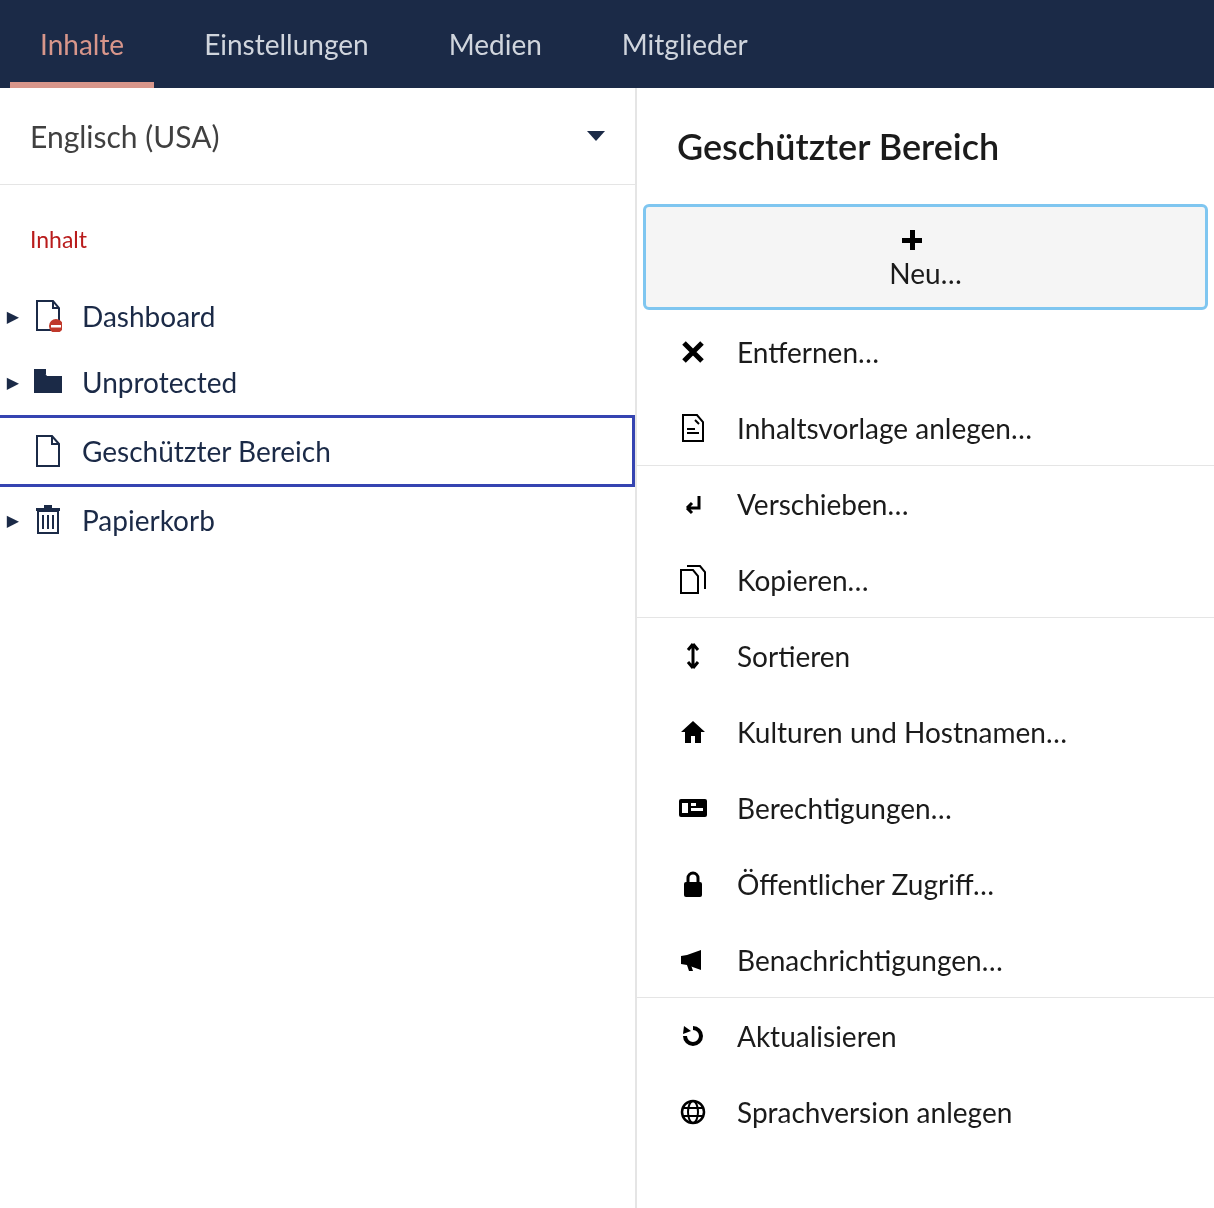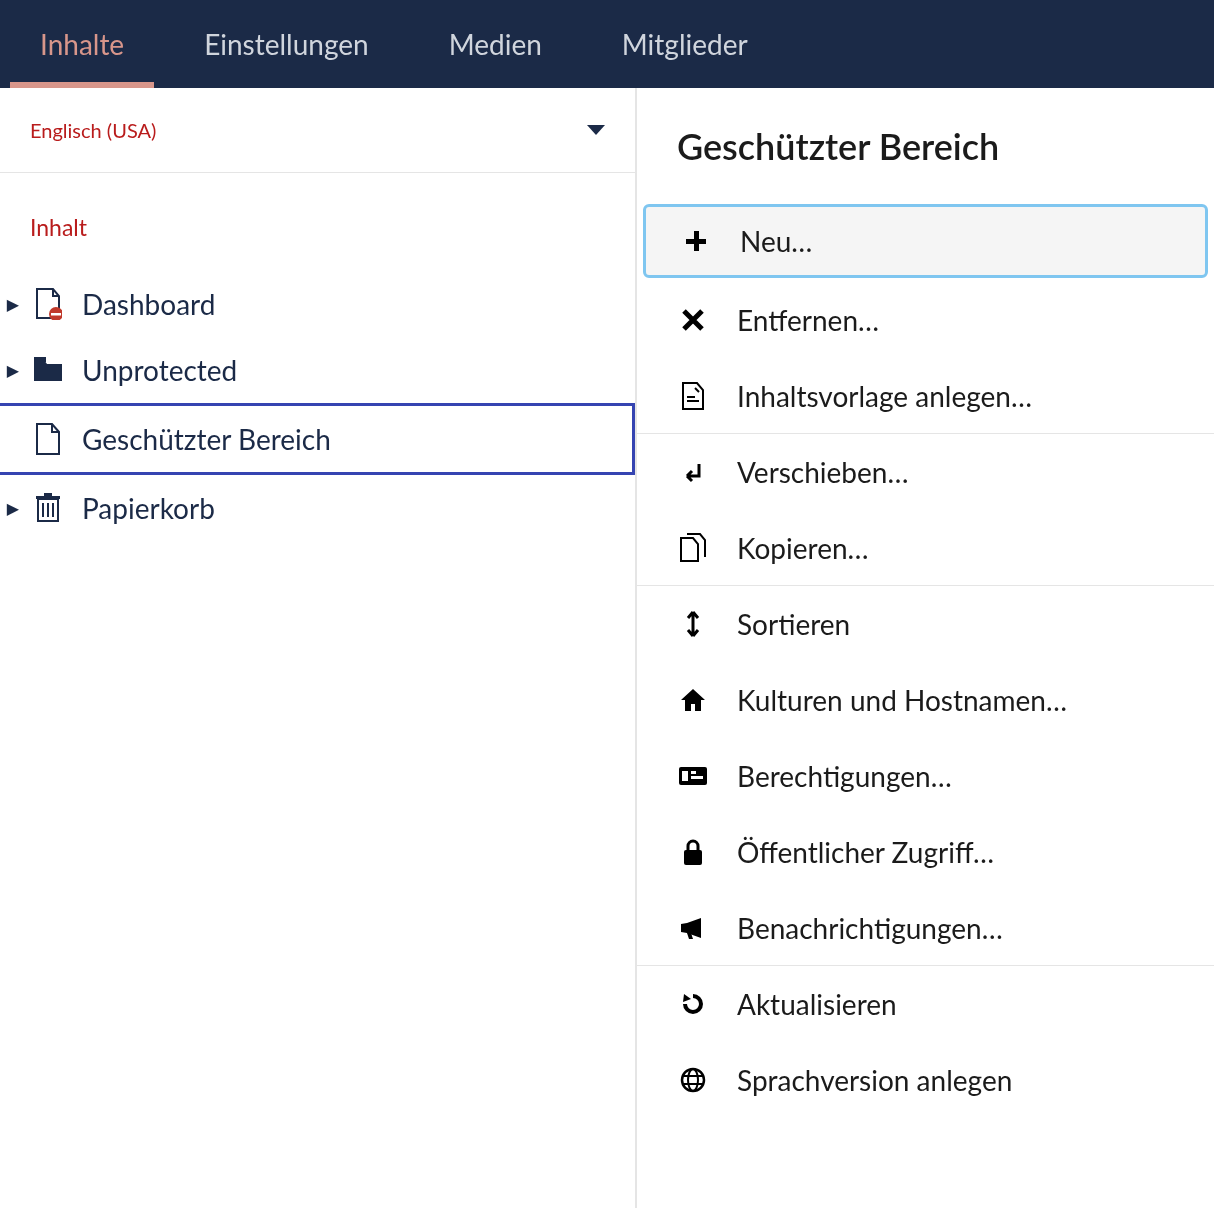--- a/index.html
+++ b/index.html
@@ -47,22 +47,22 @@
     .sidebar {
       width: 636px;
       border-right: 1px solid #e5e5e5;
       position: relative;
     }
     .lang-selector {
       display: flex;
       align-items: center;
       justify-content: space-between;
       padding: 30px 30px;
-      font-size: 20px;
-      color: #b91c1c;
+      font-size: 30px;
+      color: #404040;
       cursor: pointer;
       border-bottom: 1px solid #e5e5e5;
     }
     .lang-selector .caret {
       width: 0; height: 0;
       border-left: 9px solid transparent;
       border-right: 9px solid transparent;
       border-top: 10px solid #1b2a47;
     }
     .sidebar-heading {
@@ -126,20 +126,21 @@
       cursor: pointer;
       border-top: 1px solid transparent;
       border-bottom: 1px solid transparent;
     }
     .ctx-item.focused {
       background: #f5f5f5;
       border: 3px solid #7fc6f0;
       border-radius: 6px;
       margin: 4px 6px;
       padding: 17px 34px;
+      flex-direction: column;
     }
     .ctx-item.sep-after {
       border-bottom: 1px solid #e5e5e5;
     }
     .ctx-item .cicon {
       width: 32px;
       height: 32px;
       margin-right: 28px;
       display: flex;
       align-items: center;

